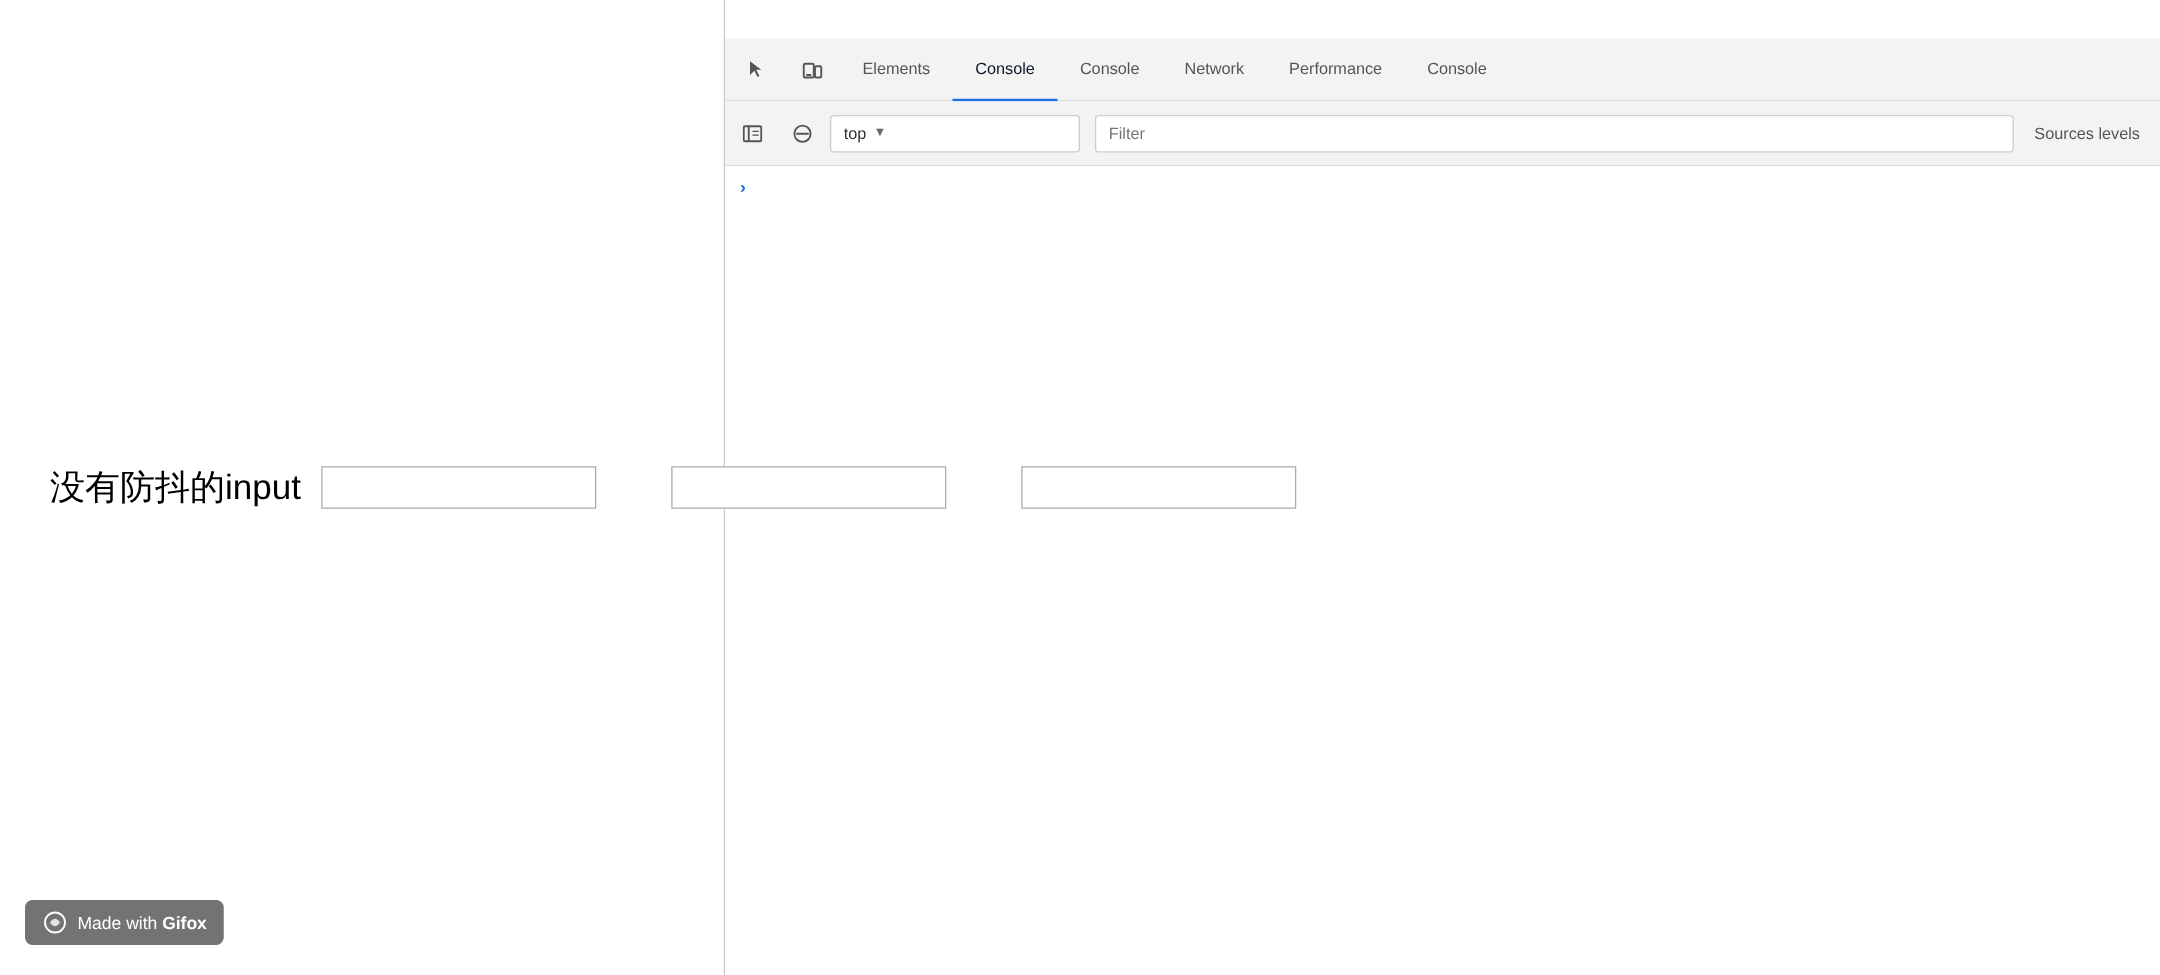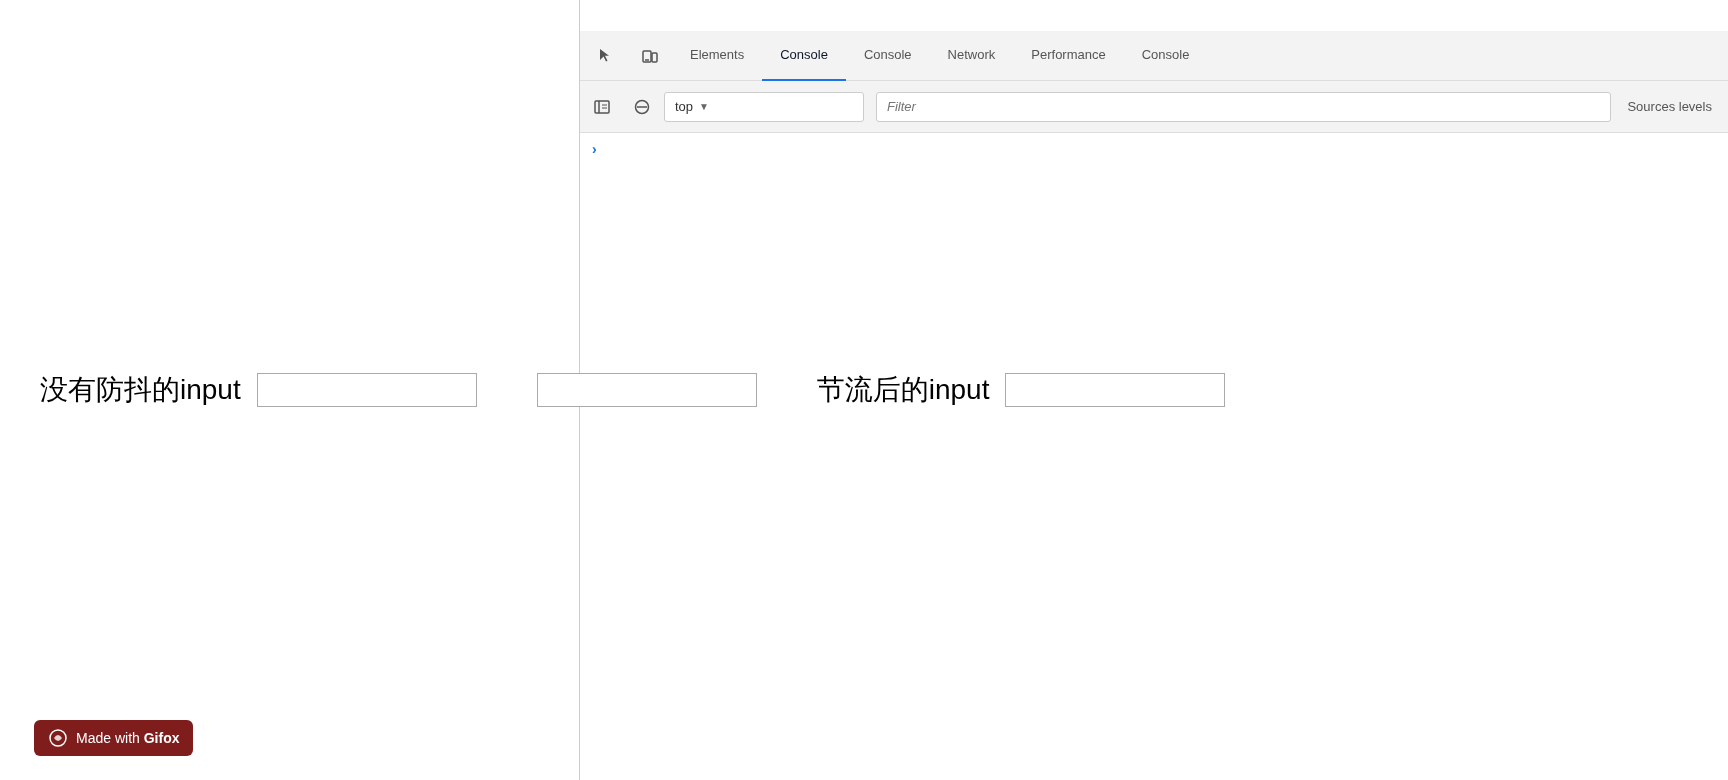--- a/index.html
+++ b/index.html
@@ -37,22 +37,22 @@
       border: 1px solid #aaa;
       background: #fff;
       font-size: 14px;
       padding: 4px 6px;
       outline: none;
     }
 
     .gifox-badge {
       position: absolute;
       bottom: 24px;
-      left: 34px;
-      background: #7f1d1d;
+      left: 20px;
+      background: #737373;
       color: #fff;
       border-radius: 6px;
       padding: 8px 14px;
       display: flex;
       align-items: center;
       gap: 8px;
       font-size: 14px;
     }
 
     .gifox-badge .bold { font-weight: 700; }
@@ -150,21 +150,20 @@
       flex: 1;
       height: 30px;
       border: 1px solid #ccc;
       border-radius: 3px;
       padding: 0 10px;
       font-size: 13px;
       background: #fff;
       color: #999;
       outline: none;
       margin-left: 8px;
-      font-style: italic;
     }
 
     .default-label {
       font-size: 13px;
       color: #555;
       padding: 0 12px;
       white-space: nowrap;
     }
 
     
@@ -198,21 +197,20 @@
   <div class="input-row">
     <span class="input-label">没有防抖的input</span>
     <input class="input-field" type="text" style="">
   </div>
 
   <div class="input-row">
     <input class="input-field" type="text" style="">
   </div>
 
   <div class="input-row">
-    <span class="input-label">节流后的input</span>
     <input class="input-field" type="text" style="">
   </div>
 
   <div class="gifox-badge">
     <svg class="gifox-icon" viewBox="0 0 20 20" fill="none">
       <circle cx="10" cy="10" r="8" stroke="#fff" stroke-width="1.5" fill="none"></circle>
       <path d="M6 10 Q10 4 14 10 Q10 16 6 10Z" fill="#fff" opacity="0.8"></path>
     </svg>
     <span>
       <span>Made with </span><span class="bold">Gifox</span>

